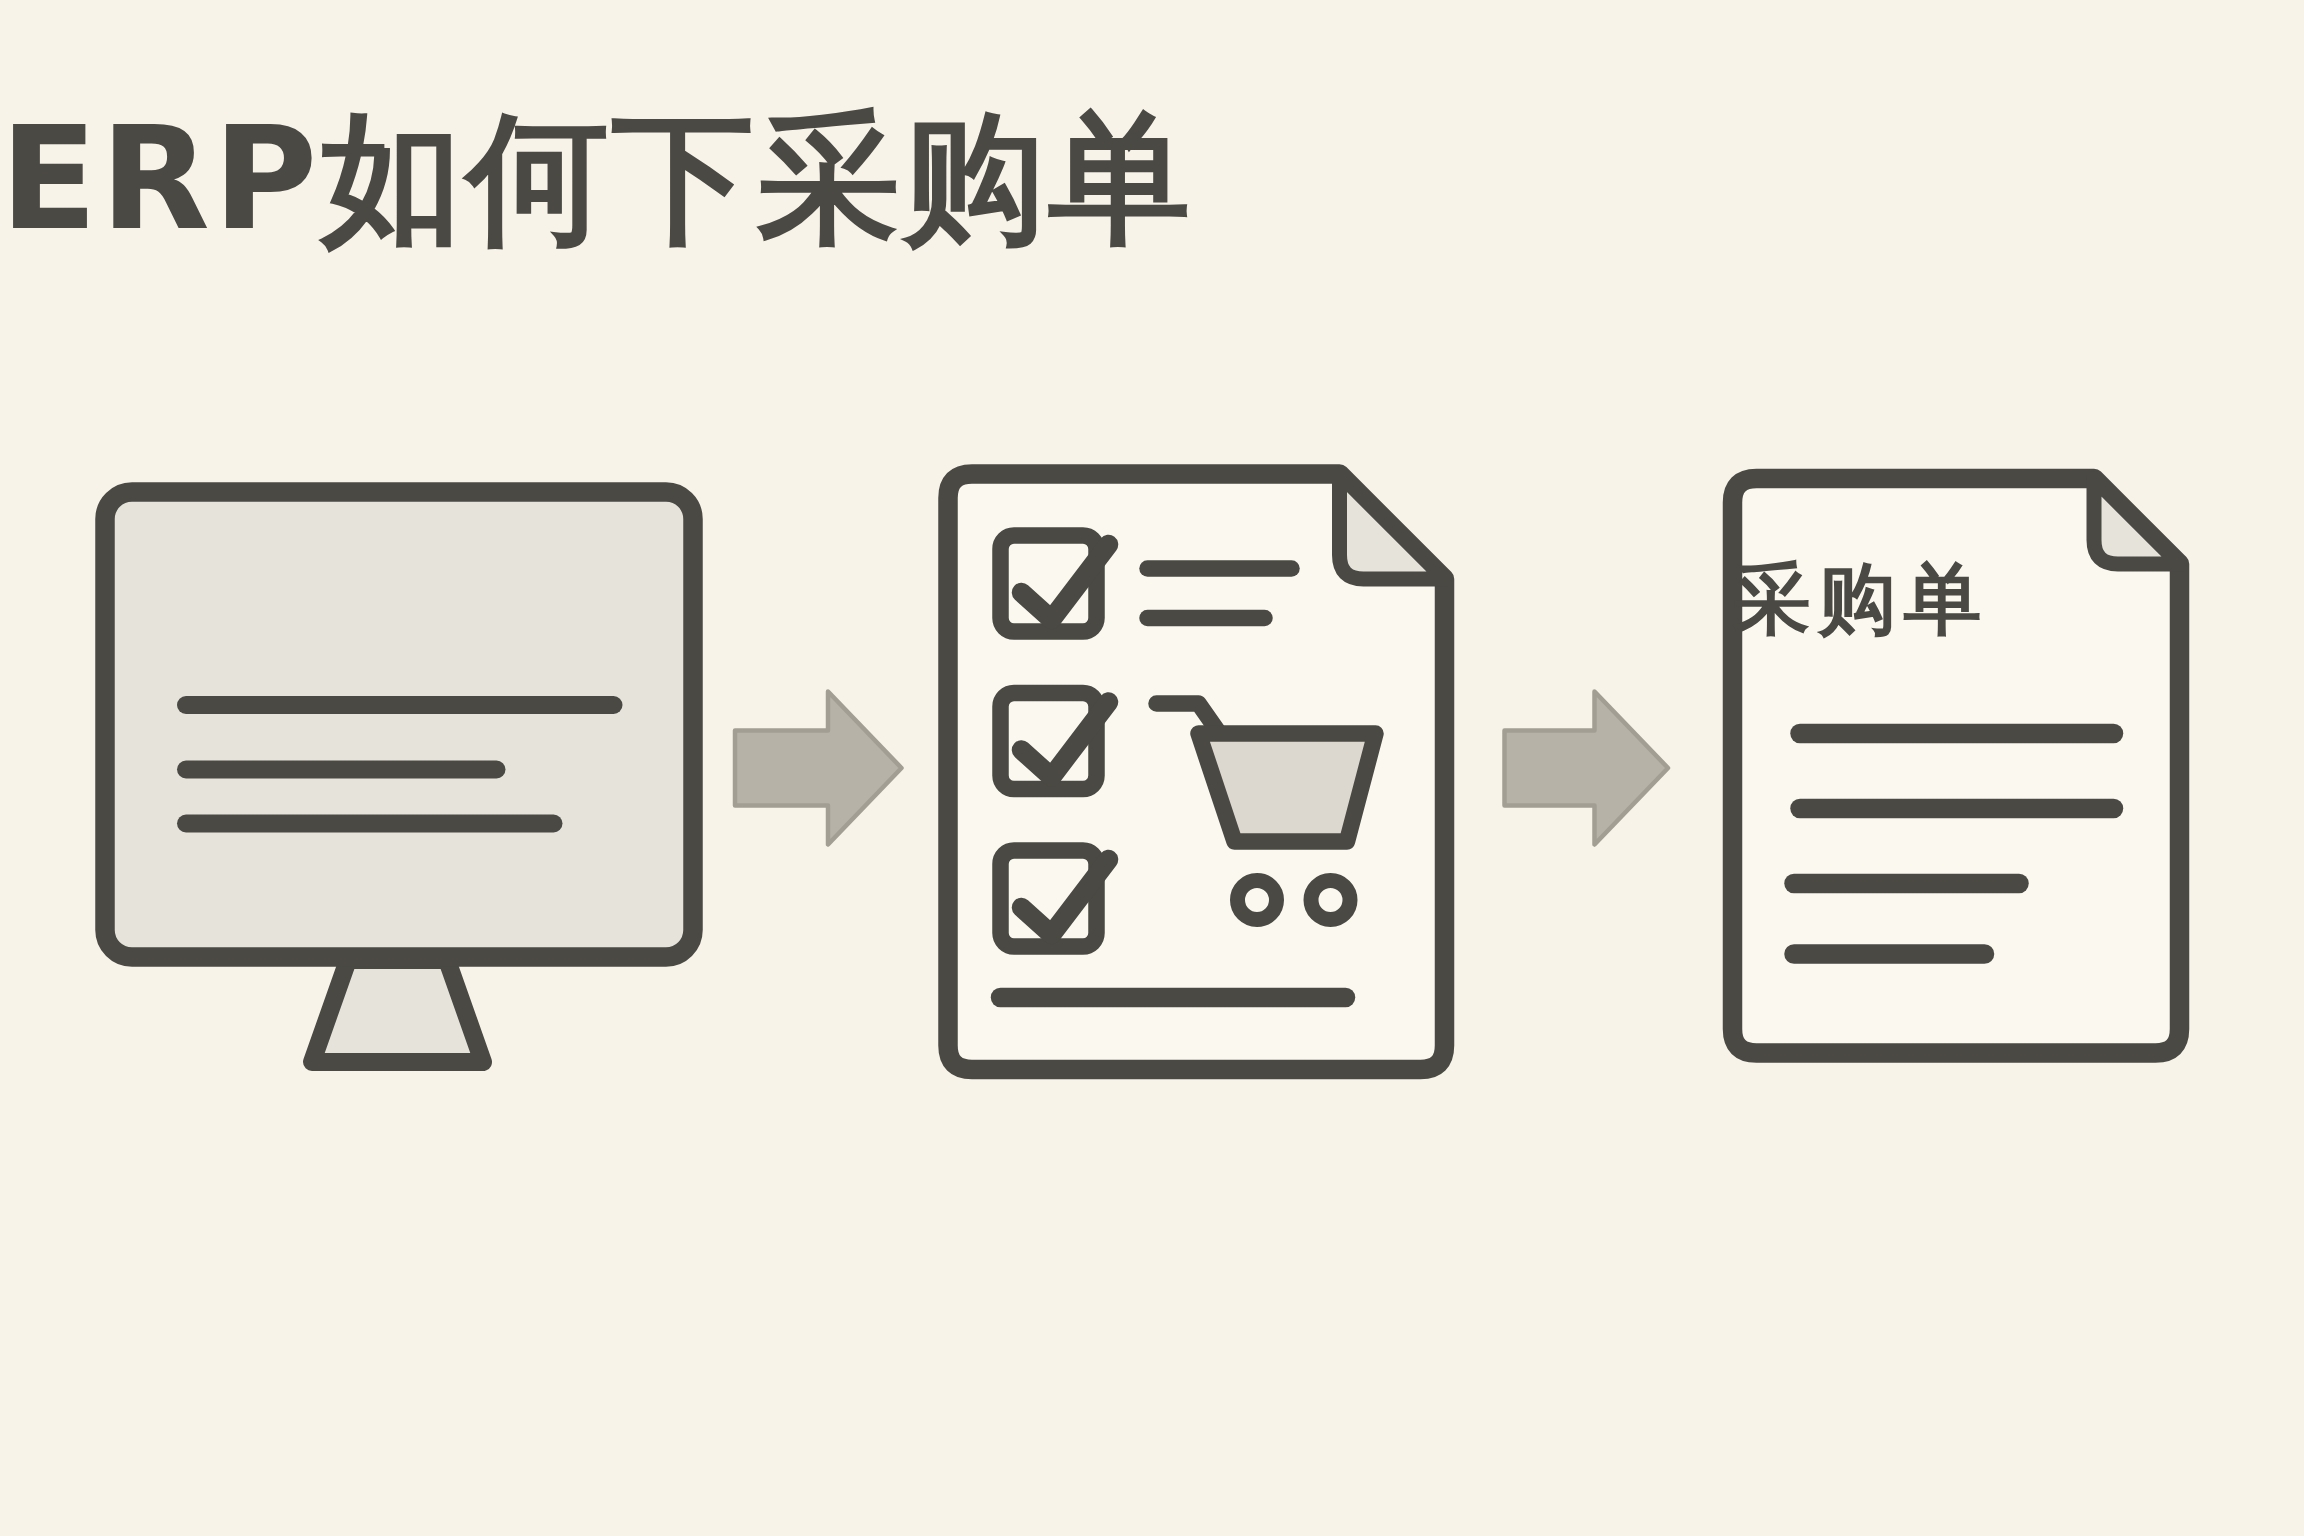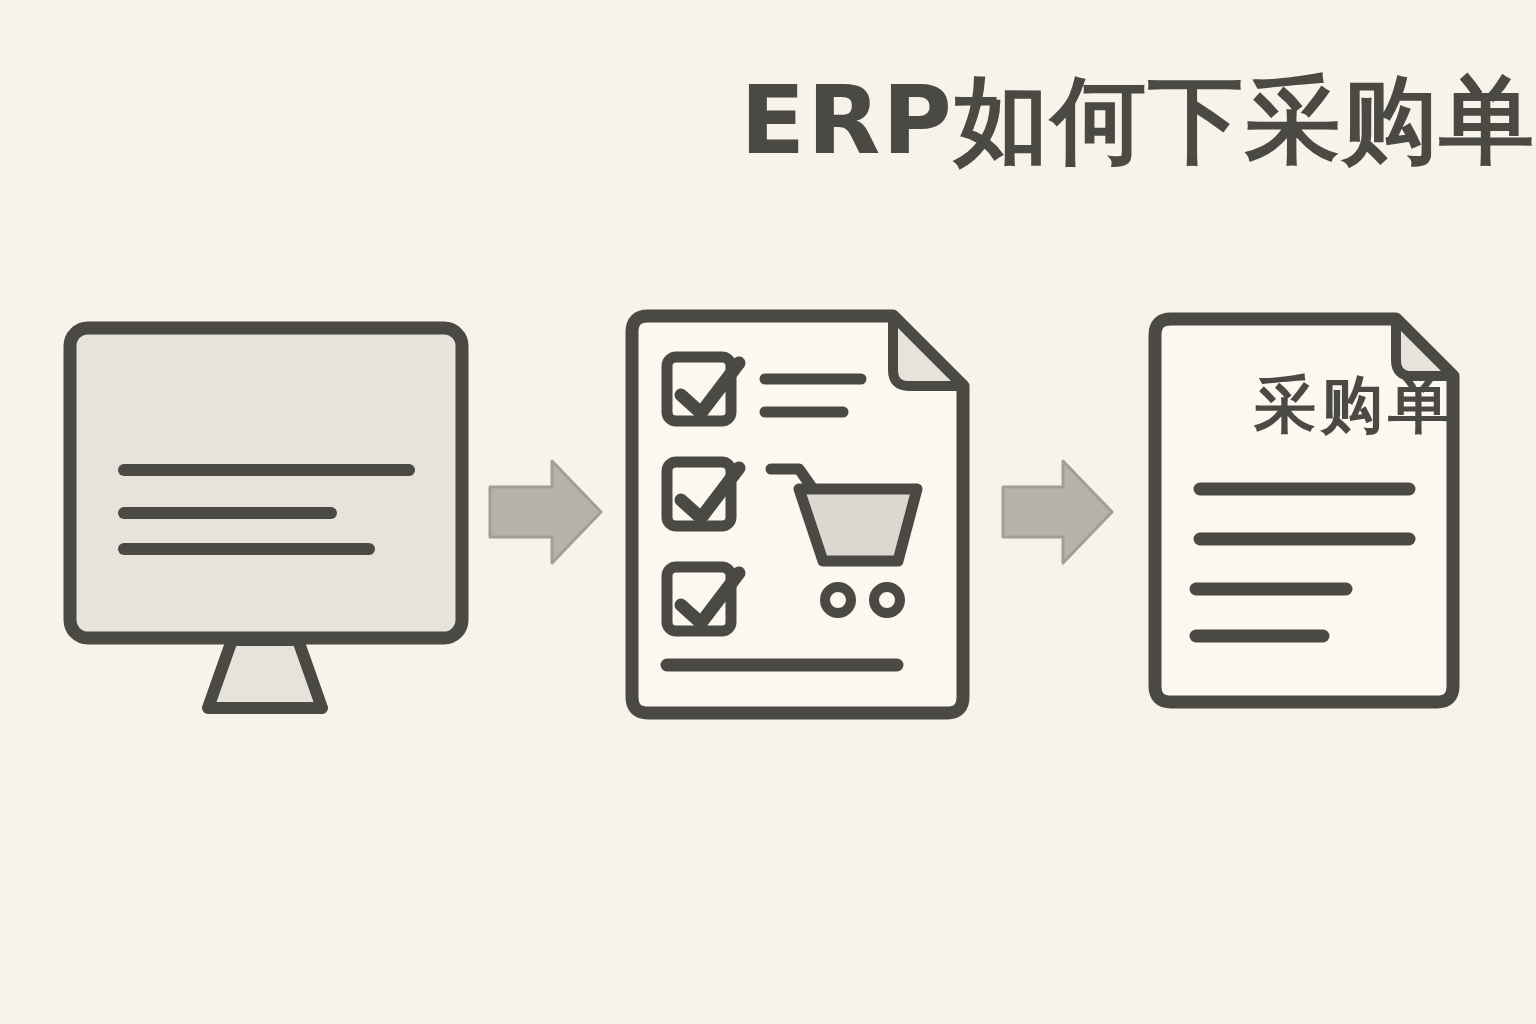--- a/index.html
+++ b/index.html
@@ -29,42 +29,42 @@
     position:absolute;
     left:0; top:0;
     width:1536px;
     height:1024px;
   }
   .title{
     position:absolute;
     left:0; top:68px;
     width:1536px;
     margin:0;
-    text-align:right;
+    text-align:left;
     font-size:95px;
     font-weight:700;
     letter-spacing:2px;
     color:var(--text-color);
     line-height:1.1;
   }
   .erp-label{
     position:absolute;
     left:172px; top:346px;
     font-size:90px;
     font-weight:700;
     color:var(--text-color);
     line-height:1;
     letter-spacing:1px;
   }
   .po-label{
     position:absolute;
     left:1155px; top:374px;
     width:300px;
-    text-align:right;
-    font-size:62px;
+    text-align:left;
+    font-size:52px;
     font-weight:700;
     letter-spacing:5px;
     color:var(--text-color);
     line-height:1;
   }
   
   .screen{ fill:var(--screen-fill); stroke:var(--outline); }
   .stand{ fill:var(--screen-fill); stroke:var(--outline); }
   .doc{ fill:var(--doc-fill); stroke:var(--outline); }
   .fold{ fill:var(--fold-fill); stroke:var(--outline); }

